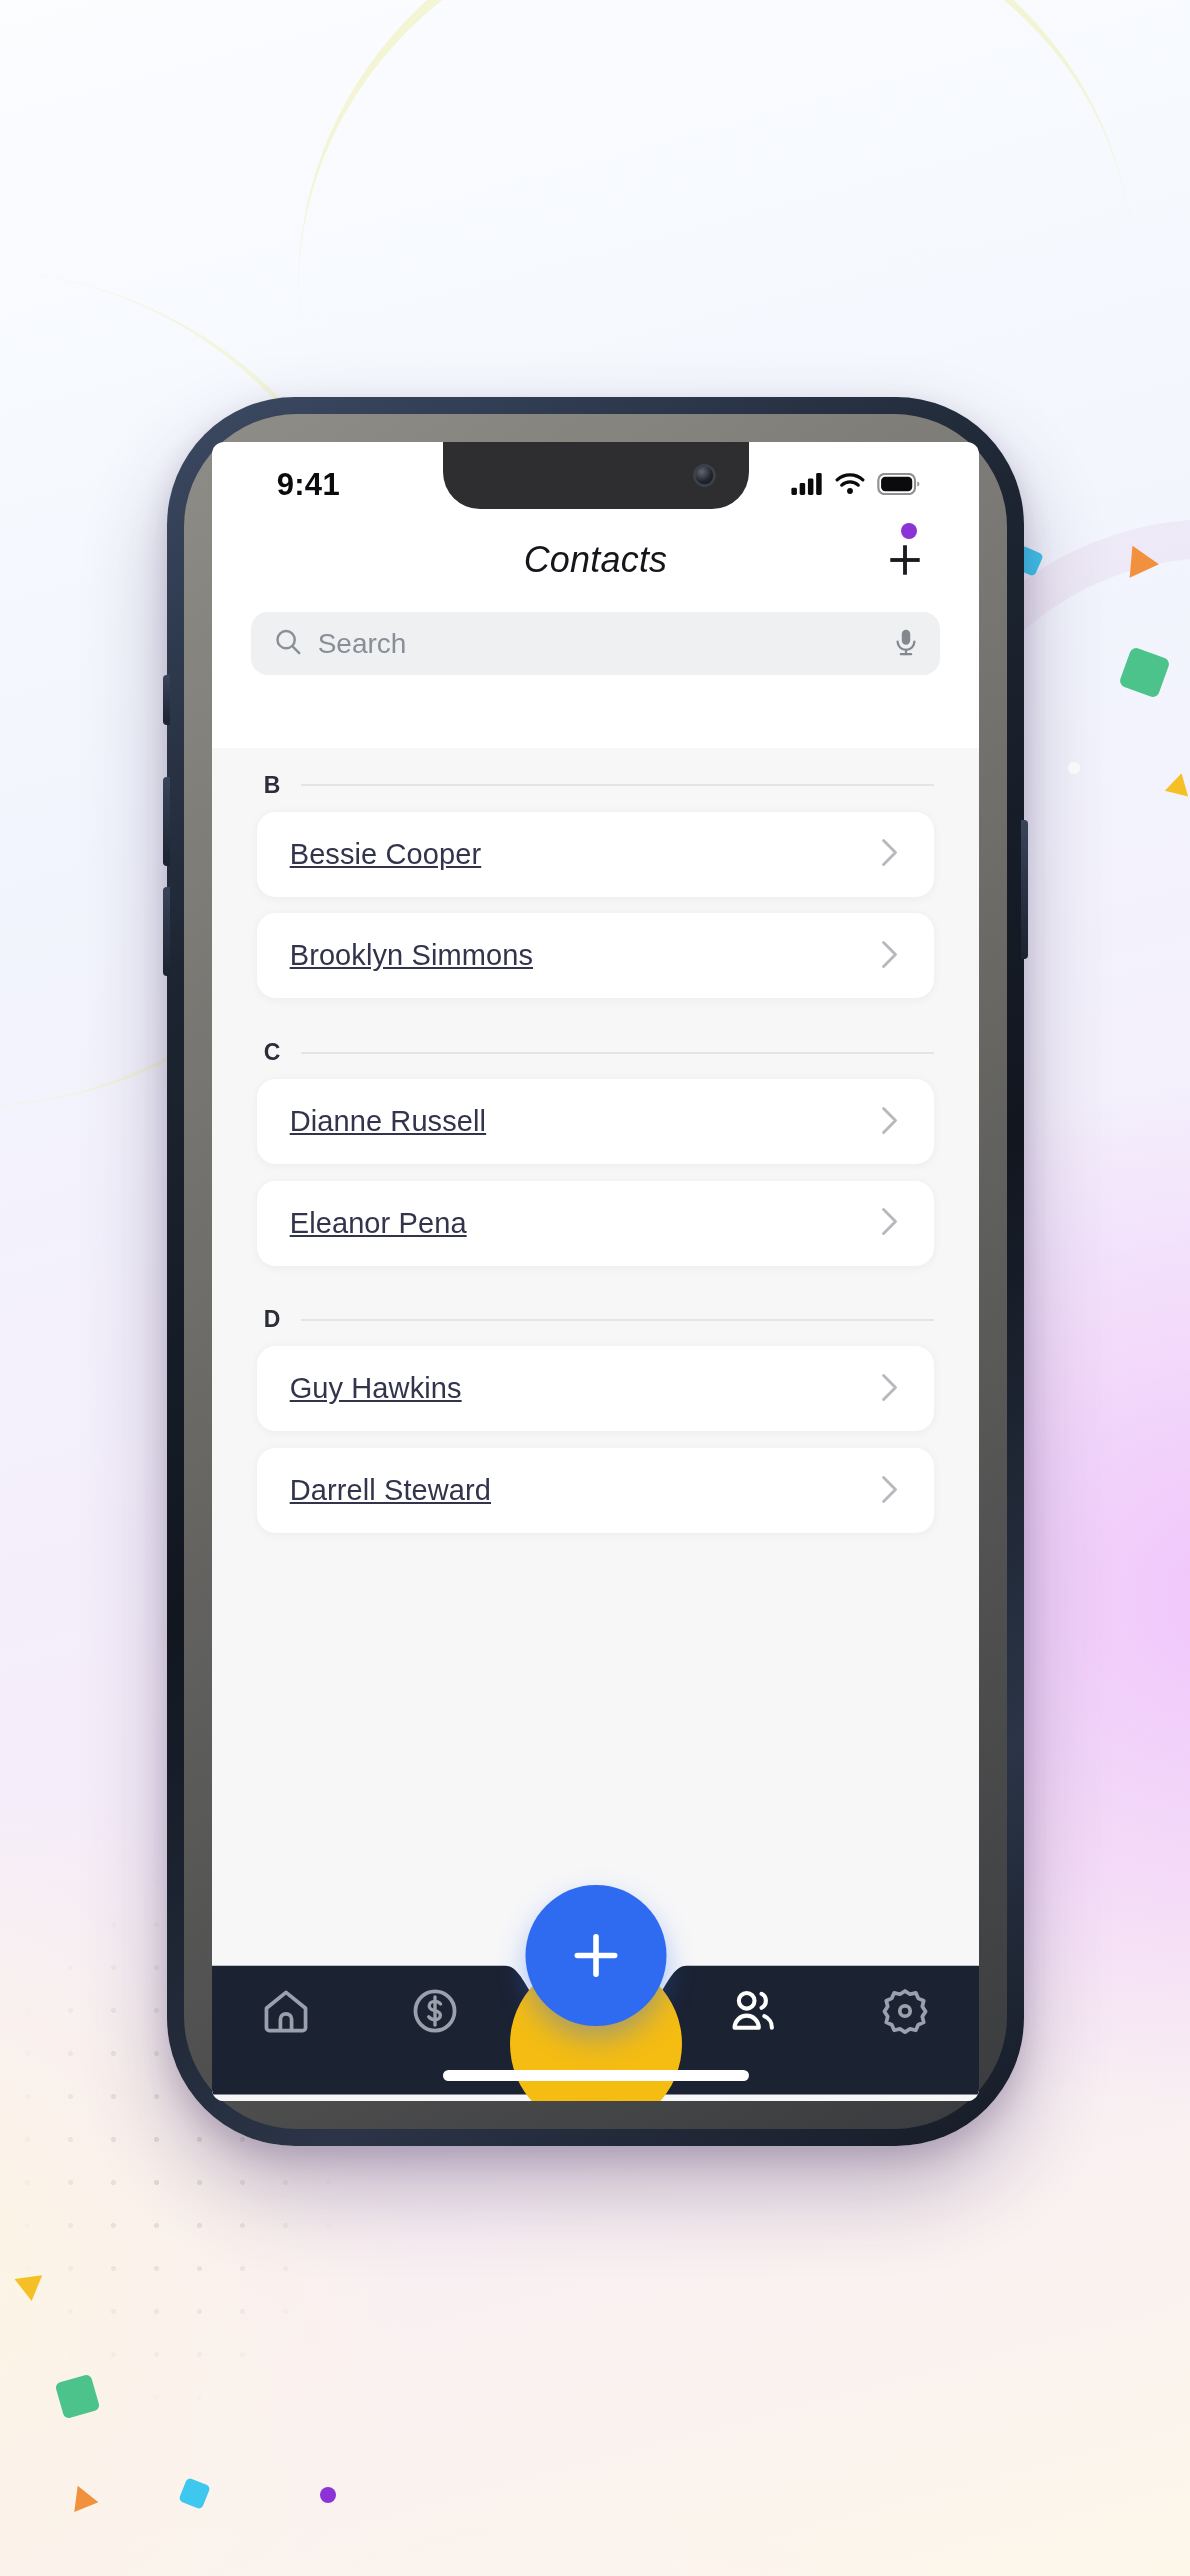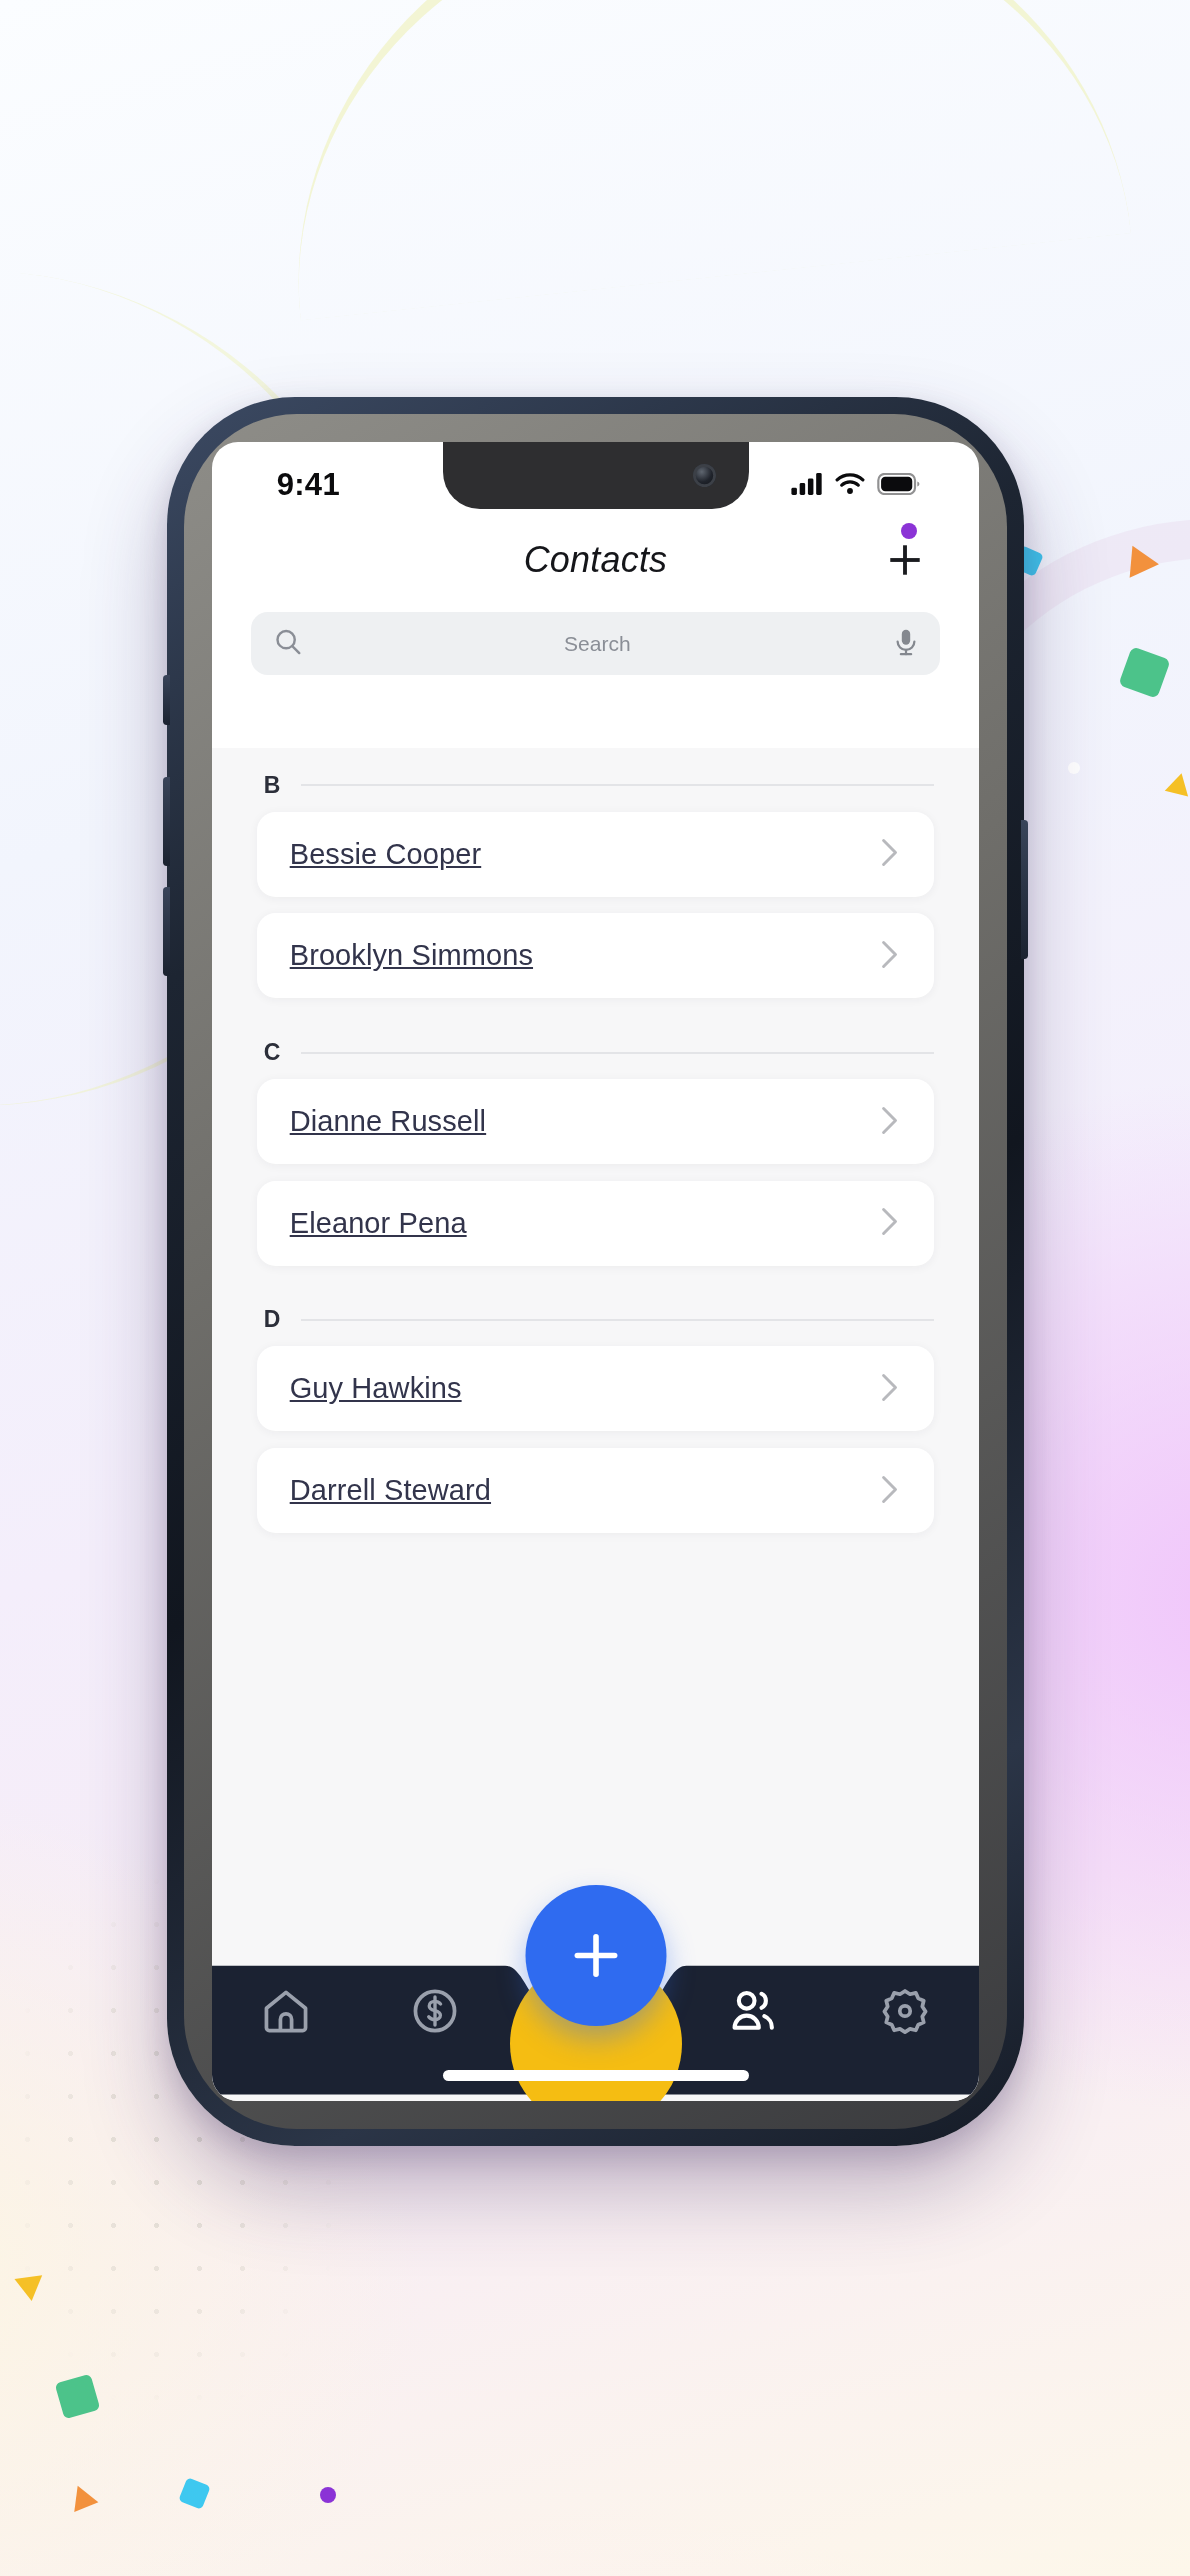--- a/index.html
+++ b/index.html
@@ -55,21 +55,21 @@
     background:linear-gradient(150deg,#3c4a63 0%,#1d2532 26%,#11161f 55%,#2b3547 82%,#151b26 100%);
     box-shadow:0 43px 83px rgba(60,40,90,.30), 0 11px 28px rgba(60,40,90,.18);
   }
   .phone-inner {
     position:absolute; left:16.7px; top:16.7px; right:16.7px; bottom:16.7px;
     border-radius:113px;
     background:linear-gradient(150deg,#8e8d88 0%,#6f6e6a 40%,#3a3b3e 100%);
   }
   .screen {
     position:absolute; left:28px; top:28px; right:28px; bottom:28px;
-    border-radius:26px; overflow:hidden; background:#ffffff;text-align:center;
+    border-radius:12px; overflow:hidden; background:#ffffff;
   }
   .sb-l { position:absolute; left:-3.7px; width:6.5px; border-radius:3.7px 0 0 3.7px;
           background:linear-gradient(180deg,#39445a,#1b2230); }
   .sb-r { position:absolute; right:-3.7px; width:6.5px; border-radius:0 3.7px 3.7px 0;
           background:linear-gradient(180deg,#39445a,#1b2230); }
 
   
   .notch {
     position:absolute; left:50%; top:-1.9px; transform:translateX(-50%);
     width:306px; height:69px; background:#2e2e30;
@@ -98,21 +98,21 @@
     position:absolute; right:48px; top:50%; transform:translateY(-50%);
     width:52px; height:52px; display:flex; align-items:center; justify-content:center;
   }
 
   
   .search-wrap { padding:7.4px 39px 0 39px; }
   .search-bar {
     height:63px; background:#eef0f2; border-radius:16.7px;
     display:flex; align-items:center; padding:0 20.4px 0 22px; gap:15px;
   }
-  .search-ph { flex:1; font-size:21px; color:#8a8e96; }
+  .search-ph { flex:1; font-size:28px; color:#8a8e96; }
 
   
   .list-area {
     position:absolute; left:0; right:0; top:306px; bottom:0;
     background:#f7f7f8; padding:0 0 0 0; overflow:hidden;
   }
   .sec-head { display:flex; align-items:center; gap:20.4px; padding:24px 45px 13px 52px; }
   .sec-letter { font-size:23px; font-weight:700; color:#2c2f3a; }
   .sec-rule { flex:1; height:1.9px; background:#e3e4e7; }
   .card {

